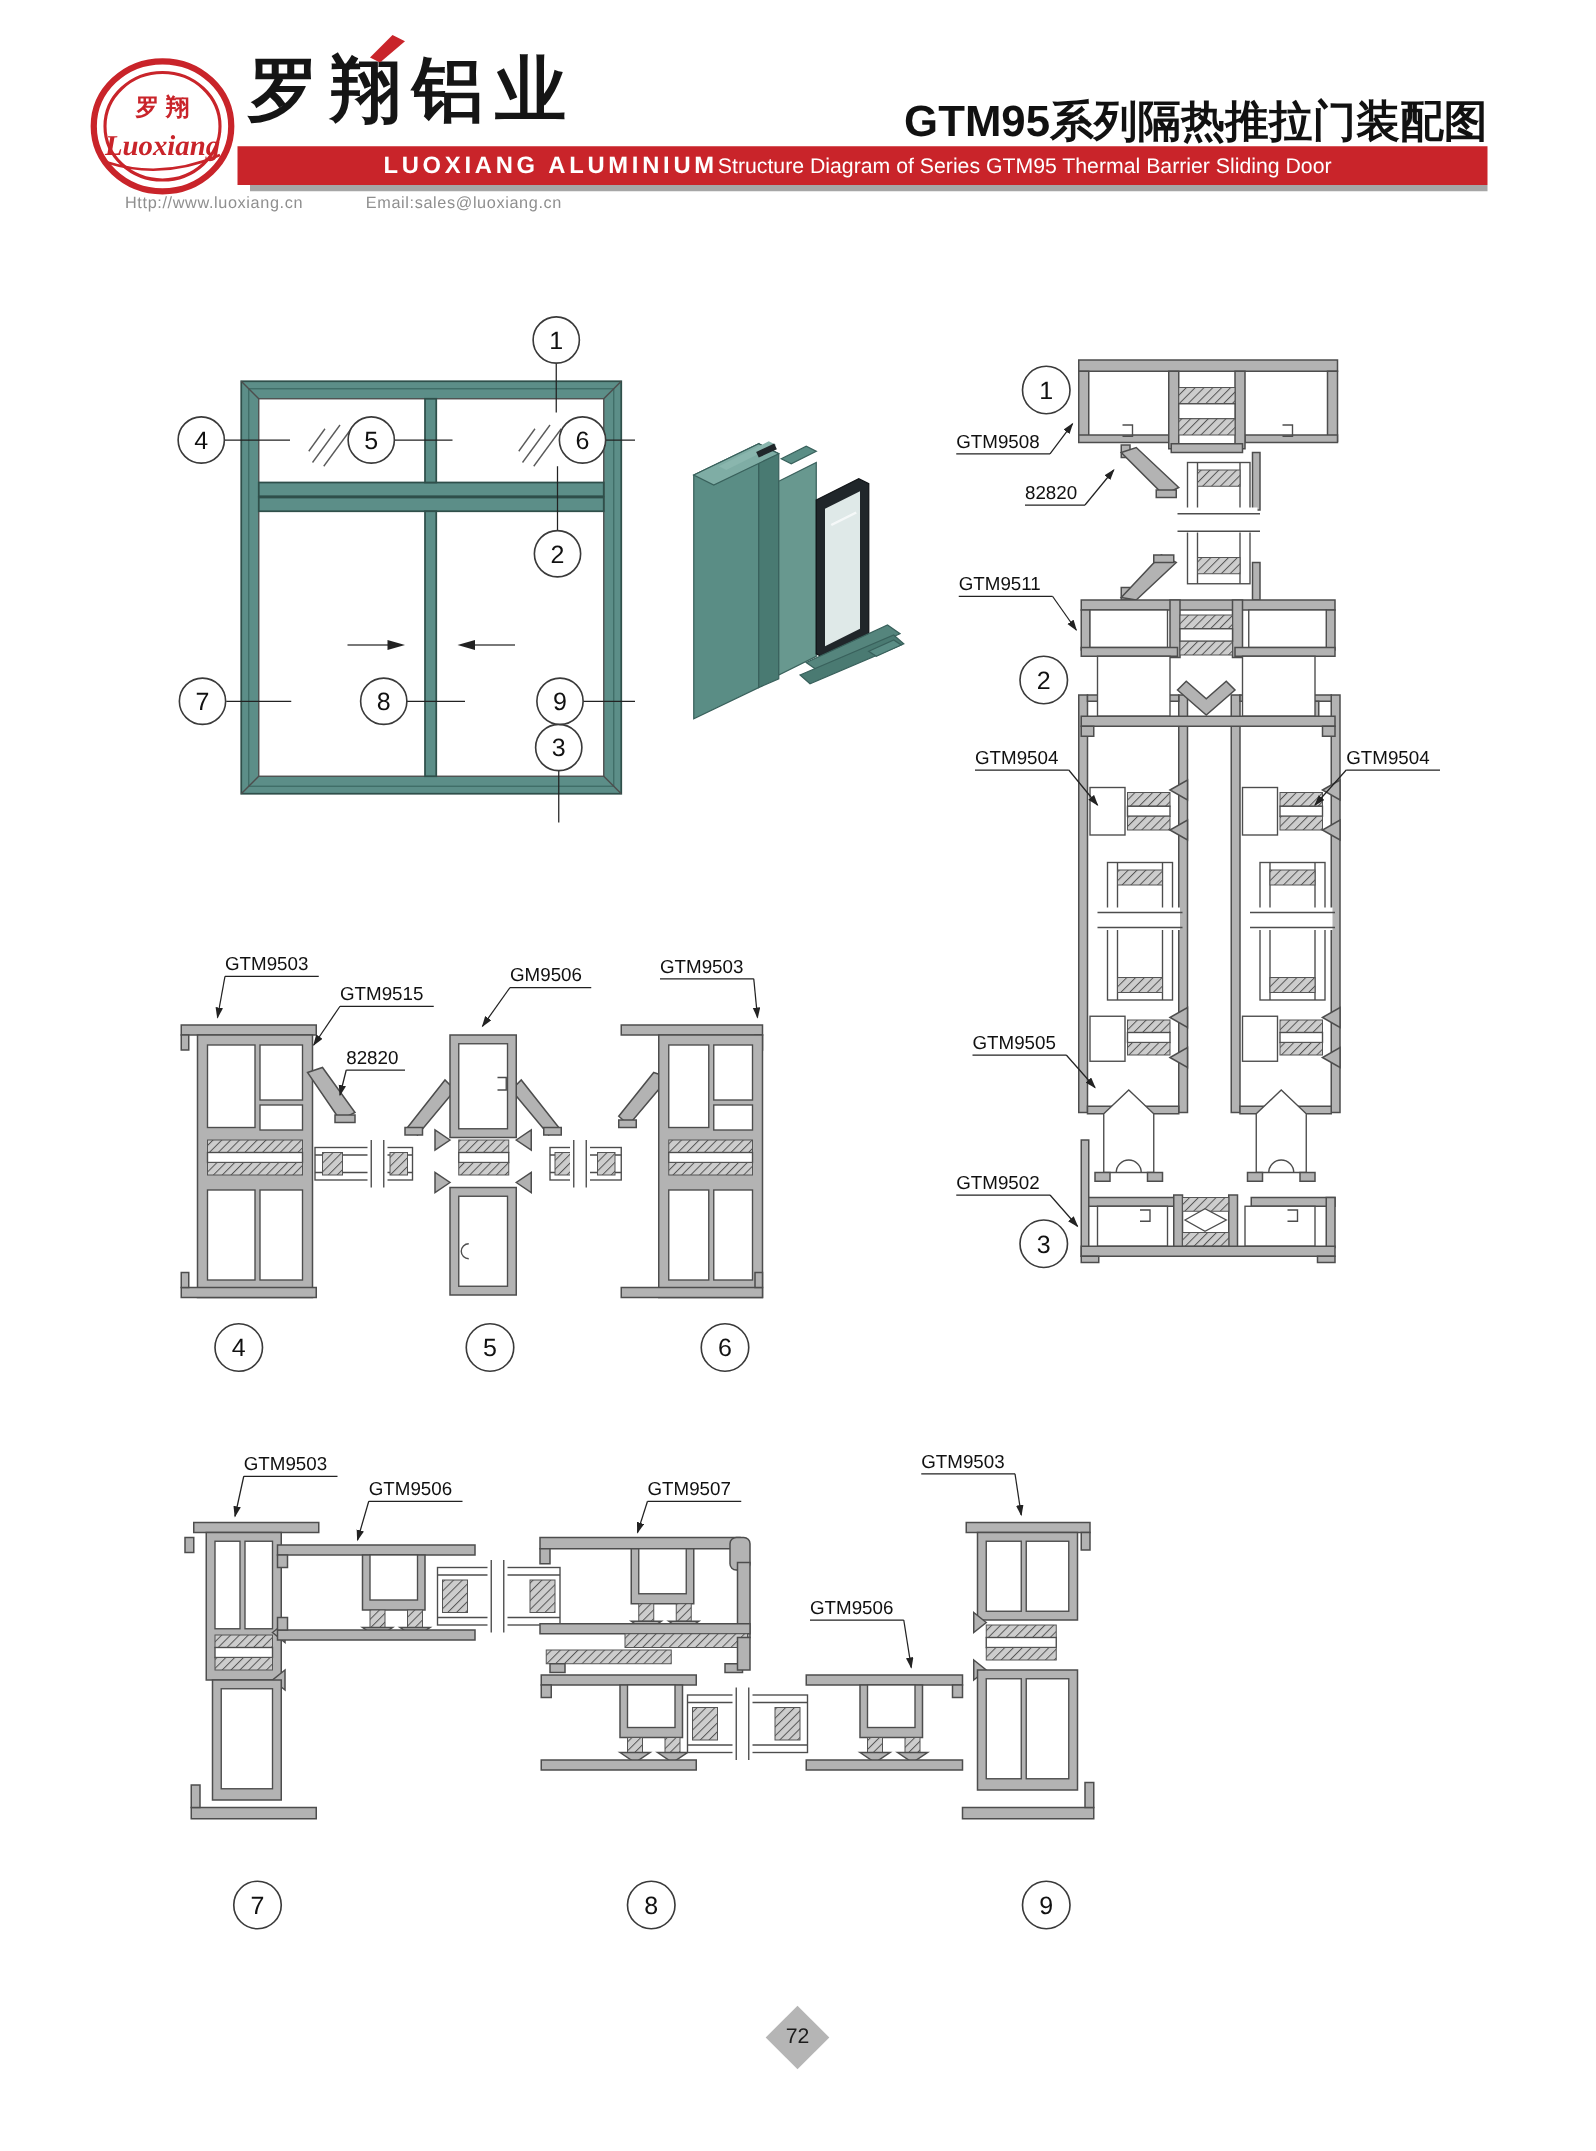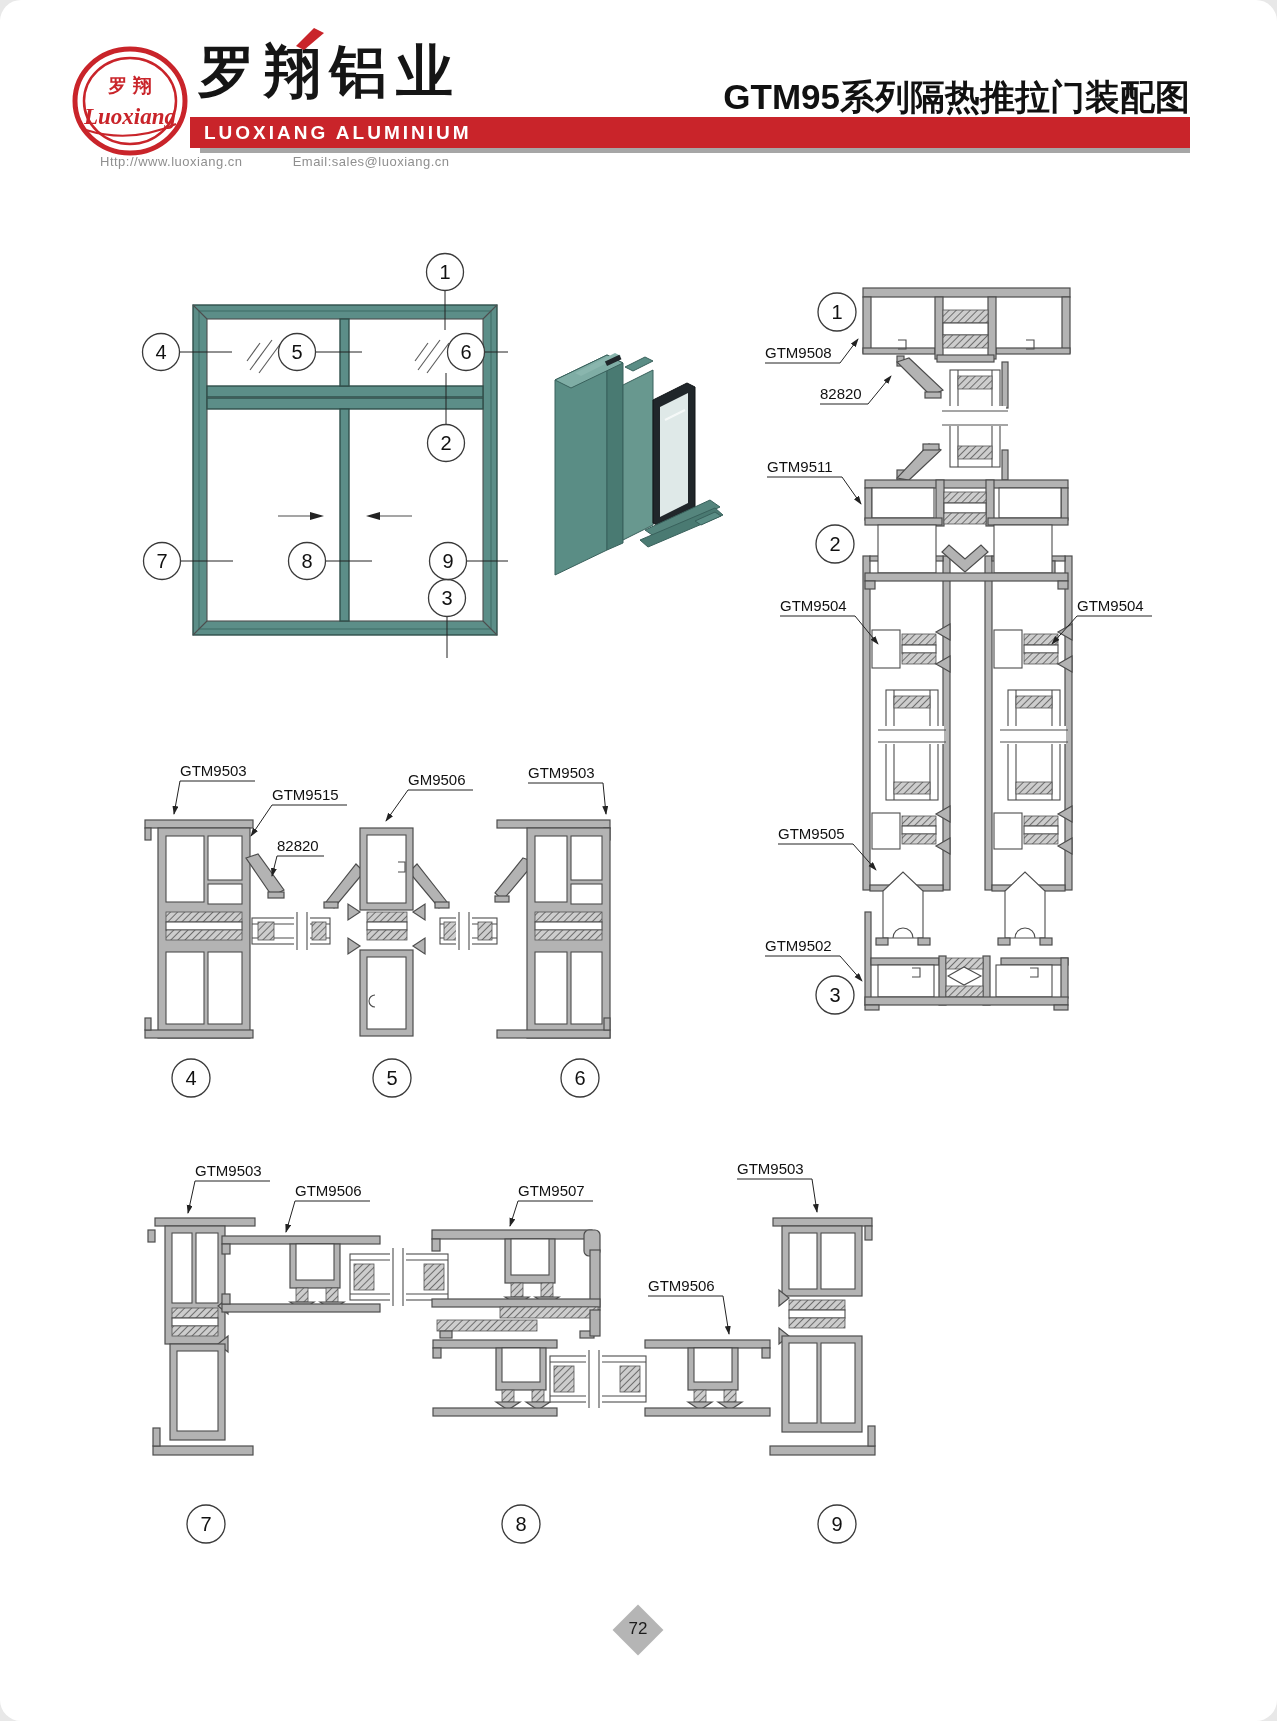--- a/index.html
+++ b/index.html
@@ -1,23 +1,23 @@
 <!DOCTYPE html>
 <html><head>
 <meta charset="utf-8">
 <style>
   html,body{margin:0;padding:0;background:#e8e8e8;}
   .page{position:relative;width:1277px;height:1721px;background:#ffffff;margin:0 auto;
-        font-family:"Liberation Sans","DejaVu Sans",sans-serif;overflow:hidden;border-radius:21px;}
+        font-family:"Liberation Sans","DejaVu Sans",sans-serif;overflow:hidden;}
   .abs{position:absolute;}
 
   
   .brand-cn{left:198px;top:34px;font-size:57px;font-weight:bold;color:#151515;letter-spacing:9px;white-space:nowrap;}
   .title-cn{right:87px;top:74px;font-size:35px;font-weight:bold;color:#111;white-space:nowrap;}
-  .red-band{left:190px;top:117px;width:1000px;height:31px;background:#c9242a;display:flex;align-items:center;justify-content:space-between;box-sizing:border-box;padding:0 22px 0 14px;}
+  .red-band{left:190px;top:117px;width:1000px;height:31px;background:#c9242a;display:flex;align-items:center;justify-content:center;box-sizing:border-box;padding:0 22px 0 14px;}
   .brand-en{color:#fff;font-weight:bold;font-size:19px;letter-spacing:3px;white-space:nowrap;}
   .title-en{color:#fff;font-size:17px;white-space:nowrap;}
   .band-shadow{left:200px;top:148px;width:990px;height:5px;background:#a6a6a6;}
   .contact{left:100px;top:154px;font-size:13px;color:#8f8f8f;letter-spacing:.5px;}
   .contact span{margin-right:46px;}
 
   
   .prof{fill:#b3b3b3;stroke:#4d4d4d;stroke-width:1.2;}
   .chamber{fill:#ffffff;stroke:#4d4d4d;stroke-width:1.1;}
   .ln{stroke:#4d4d4d;stroke-width:1.1;fill:none;}
@@ -47,20 +47,21 @@
 
   <div class="abs brand-cn">罗翔铝业</div>
   <svg class="abs" style="left:294px;top:28px" width="30" height="22" viewBox="0 0 30 22">
     <polygon points="2,18 20,0 30,5 10,22" fill="#c9242a"></polygon>
   </svg>
 
   <div class="abs title-cn">GTM95系列隔热推拉门装配图</div>
 
   <div class="abs red-band">
     <span class="brand-en">LUOXIANG ALUMINIUM</span>
+    <span class="title-en">Structure Diagram of Series GTM95 Thermal Barrier Sliding Door</span>
   </div>
   <div class="abs band-shadow"></div>
 
   <div class="abs contact">
     <span>Http://www.luoxiang.cn</span>
     <span>Email:sales@luoxiang.cn</span>
   </div>
 
   <svg class="abs" style="left:130px;top:230px" width="390" height="440" viewBox="130 230 390 440">
     <g>

